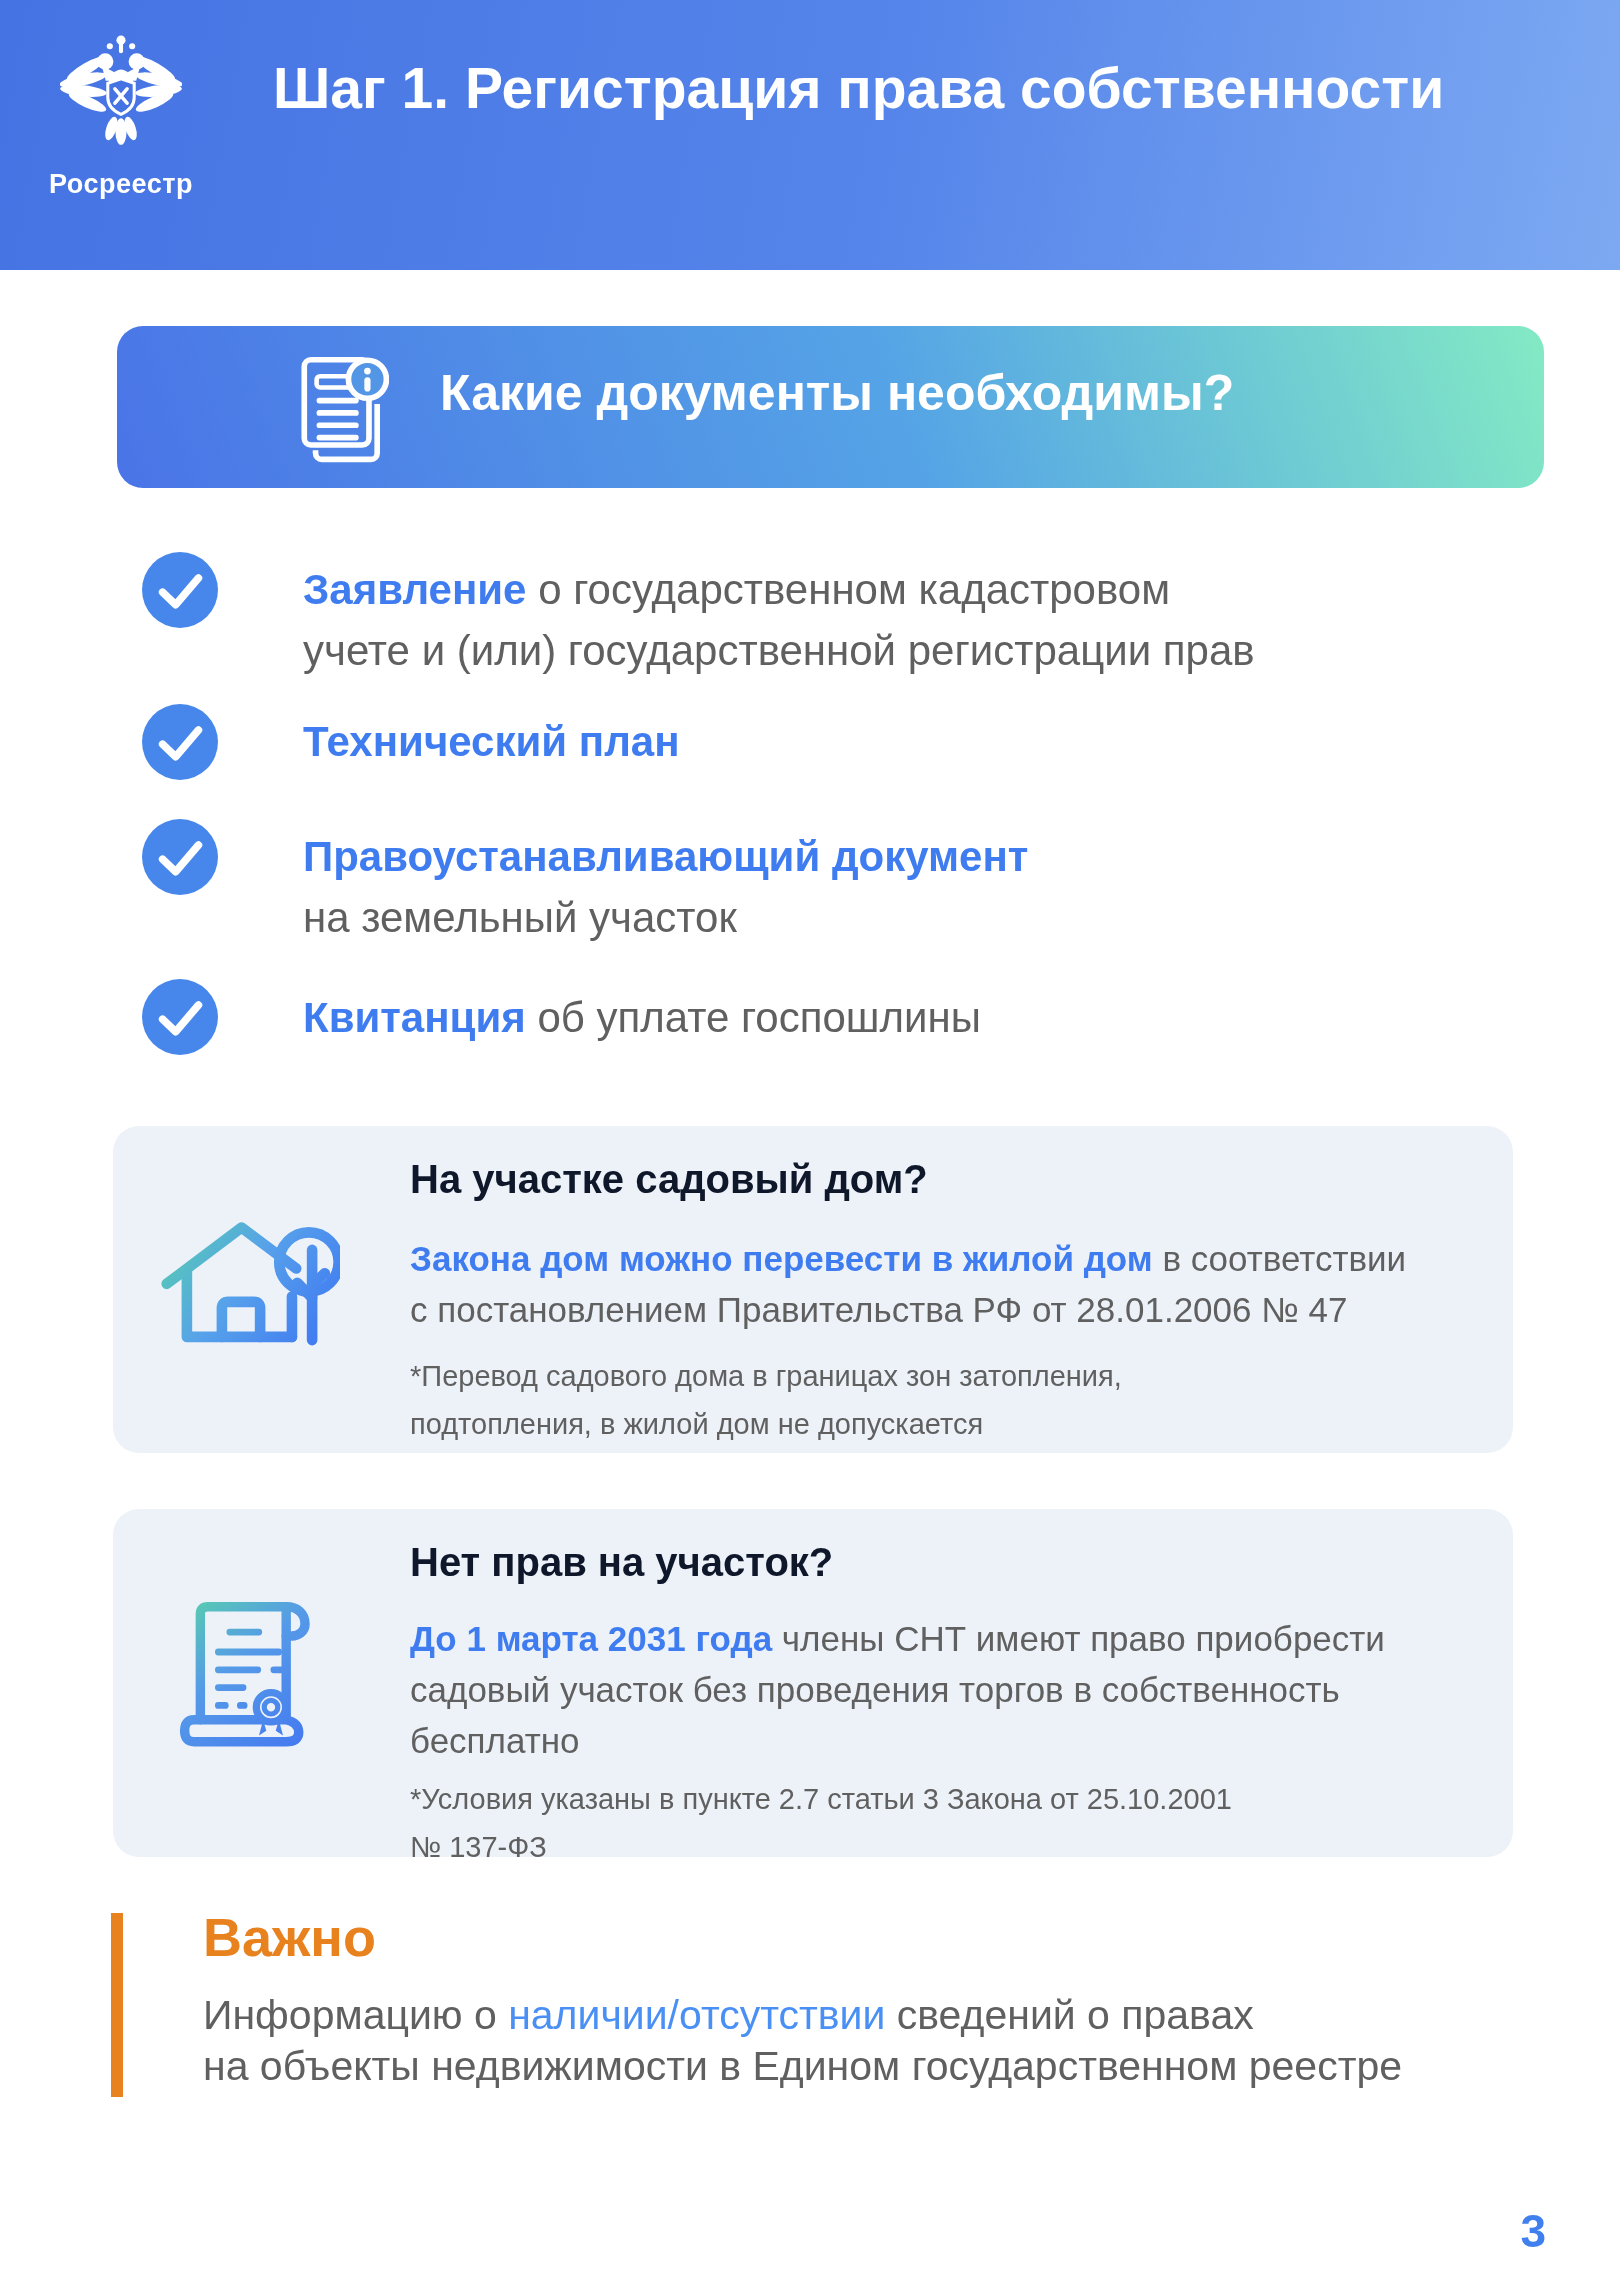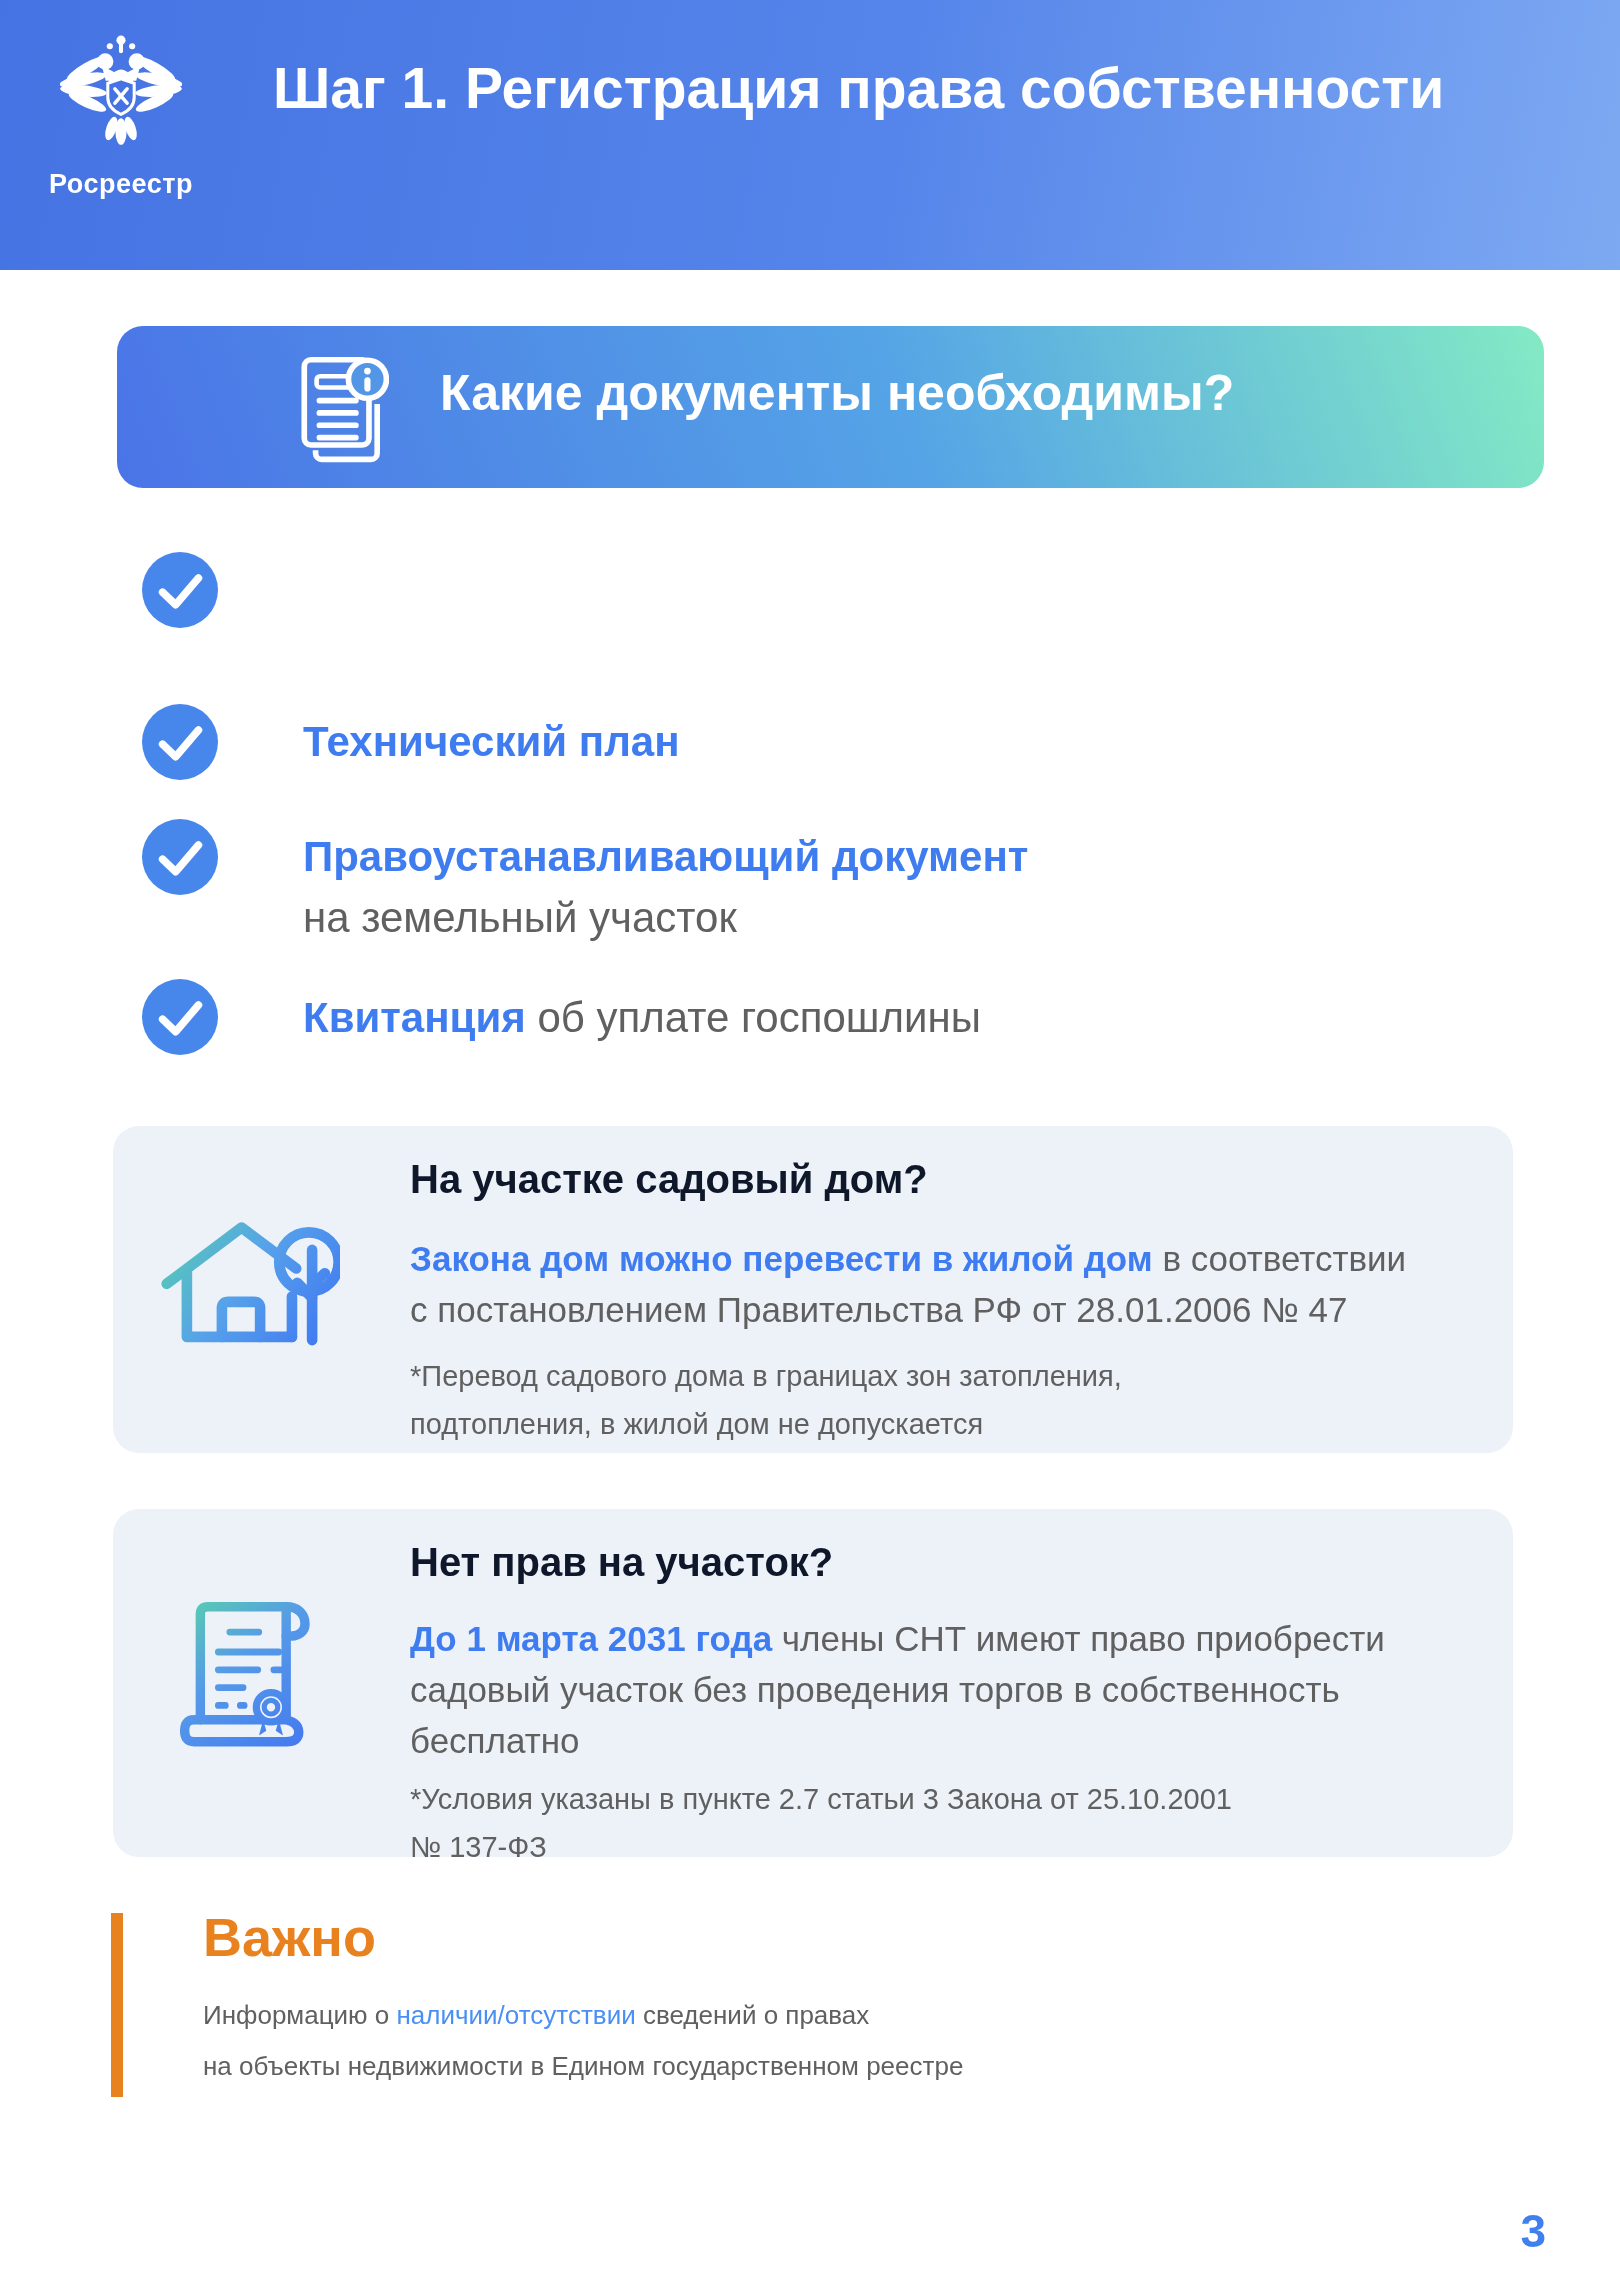--- a/index.html
+++ b/index.html
@@ -43,21 +43,21 @@
   .box2 .box-body{top:104px;}
   .box-note{position:absolute;left:297px;font-size:29px;line-height:48px;color:#606060;white-space:nowrap;}
   .box1 .box-note{top:226px;}
   .box2 .box-note{top:266px;}
   .box-icon1{position:absolute;left:46px;top:91px;}
   .box-icon2{position:absolute;left:57px;top:76px;}
 
   
   .imp-bar{position:absolute;left:111px;top:1913px;width:12.4px;height:184px;background:#e8821e;}
   .imp-title{position:absolute;left:203px;top:1906px;color:#e8821e;font-weight:700;font-size:54px;}
-  .imp-body{position:absolute;left:203px;top:1990px;font-size:26px;line-height:51px;color:#606060;white-space:nowrap;}
+  .imp-body{position:absolute;left:203px;top:1990px;font-size:41px;line-height:51px;color:#606060;white-space:nowrap;}
 
   
   .page-num{position:absolute;left:1481px;top:2204px;width:65px;text-align:right;
     color:#4080ee;font-weight:700;font-size:46px;}
 </style>
 </head>
 <body>
 
 <div id="page">
 
@@ -129,20 +129,21 @@
       </svg>
     </div>
     <div class="banner-title">Какие документы необходимы?</div>
   </div>
 
   <div class="check-circle cc1">
     <svg width="76" height="76" viewBox="0 0 140 140">
         <polyline points="38,74 62,97 104,48" fill="none" stroke="#ffffff" stroke-width="14" stroke-linecap="round" stroke-linejoin="round"></polyline>
       </svg>
   </div>
+  <div class="check-text ct1"><span class="accent">Заявление</span><span> о государственном кадастровом</span><br><span>учете и (или) государственной регистрации прав</span></div>
 
   <div class="check-circle cc2">
     <svg width="76" height="76" viewBox="0 0 140 140">
         <polyline points="38,74 62,97 104,48" fill="none" stroke="#ffffff" stroke-width="14" stroke-linecap="round" stroke-linejoin="round"></polyline>
       </svg>
   </div>
   <div class="check-text ct2"><span class="accent">Технический план</span></div>
 
   <div class="check-circle cc3">
     <svg width="76" height="76" viewBox="0 0 140 140">

